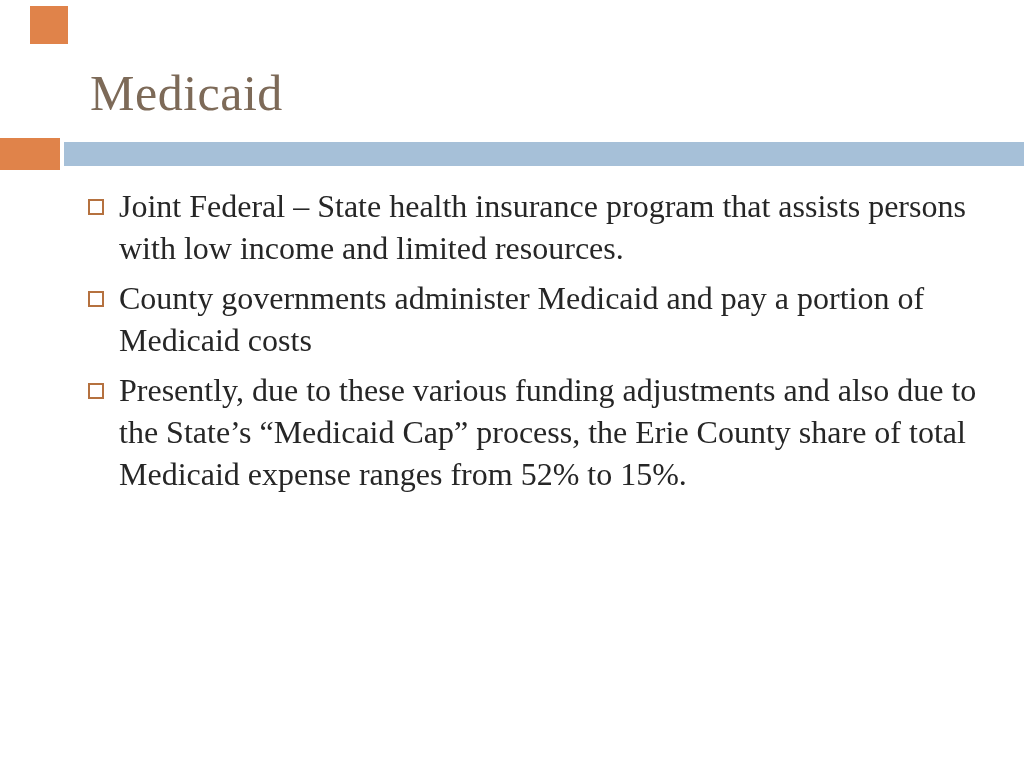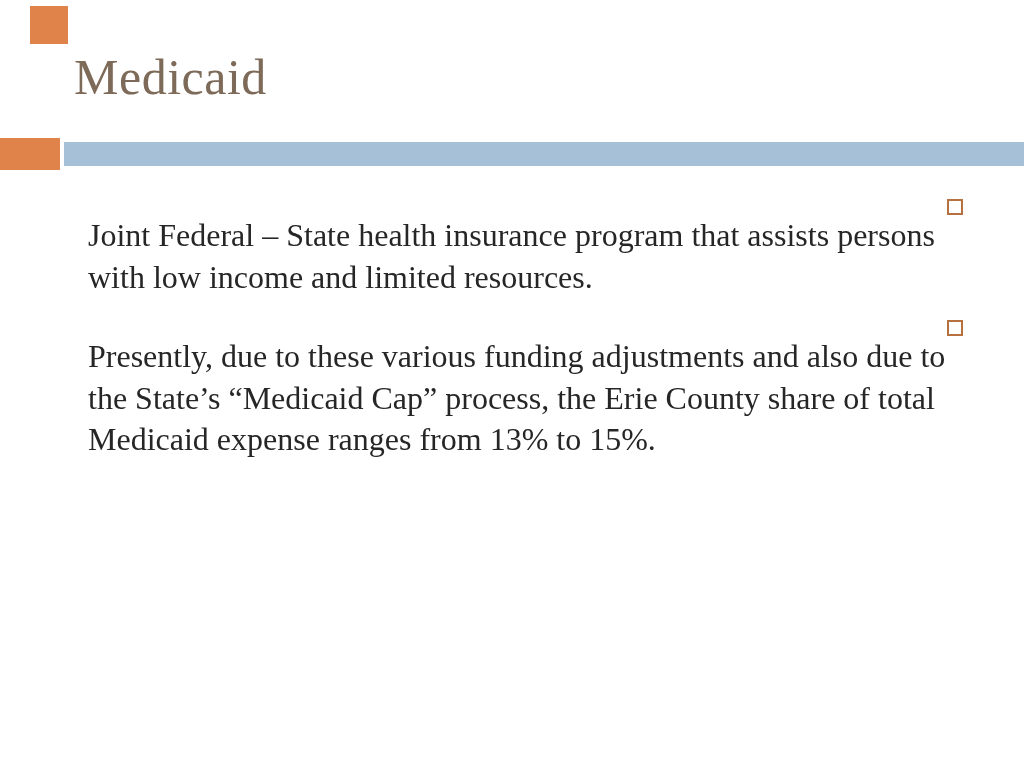--- a/index.html
+++ b/index.html
@@ -20,21 +20,21 @@
     left: 30px;
     top: 6px;
     width: 38px;
     height: 38px;
     background: #e0834a;
   }
   .title {
     position: absolute;
     left: 74px;
     top: 48px;
-    margin: 0;
+    margin: 16px;
     font-family: "Liberation Serif", serif;
     font-size: 50px;
     font-weight: 400;
     color: #7d6a58;
     letter-spacing: 0.5px;
   }
   .divider {
     position: absolute;
     left: 0;
     top: 138px;
@@ -58,23 +58,22 @@
     background: #a6c0d8;
   }
   .content {
     position: absolute;
     left: 88px;
     top: 186px;
     width: 890px;
   }
   .bullet-item {
     display: flex;
-    align-items: flex-end;
+    align-items: flex-start;
     margin-bottom: 9px;
-    flex-direction: column;
   }
   .bullet-marker {
     flex: 0 0 auto;
     width: 12px;
     height: 12px;
     margin-top: 13px;
     margin-right: 15px;
     border: 2px solid #b5713f;
     background: transparent;
   }
@@ -99,22 +98,26 @@
     <div class="divider-blue"></div>
   </div>
 
   <div class="content">
 
     <div class="bullet-item">
       <span class="bullet-marker"></span>
       <span class="bullet-text">Joint Federal – State health insurance program that assists persons with low income and limited resources.</span>
     </div>
 
+    <div class="bullet-item">
+      <span class="bullet-marker"></span>
+      <span class="bullet-text">County governments administer Medicaid and pay a portion of Medicaid costs</span>
+    </div>
 
     <div class="bullet-item">
       <span class="bullet-marker"></span>
-      <span class="bullet-text">Presently, due to these various funding adjustments and also due to the State’s “Medicaid Cap” process, the Erie County share of total Medicaid expense ranges from 13% to 15%.</span>
+      <span class="bullet-text">Presently, due to these various funding adjustments and also due to the State’s “Medicaid Cap” process, the Erie County share of total Medicaid expense ranges from 52% to 15%.</span>
     </div>
 
 
   </div>
 
 </div>
 
 </body></html>

